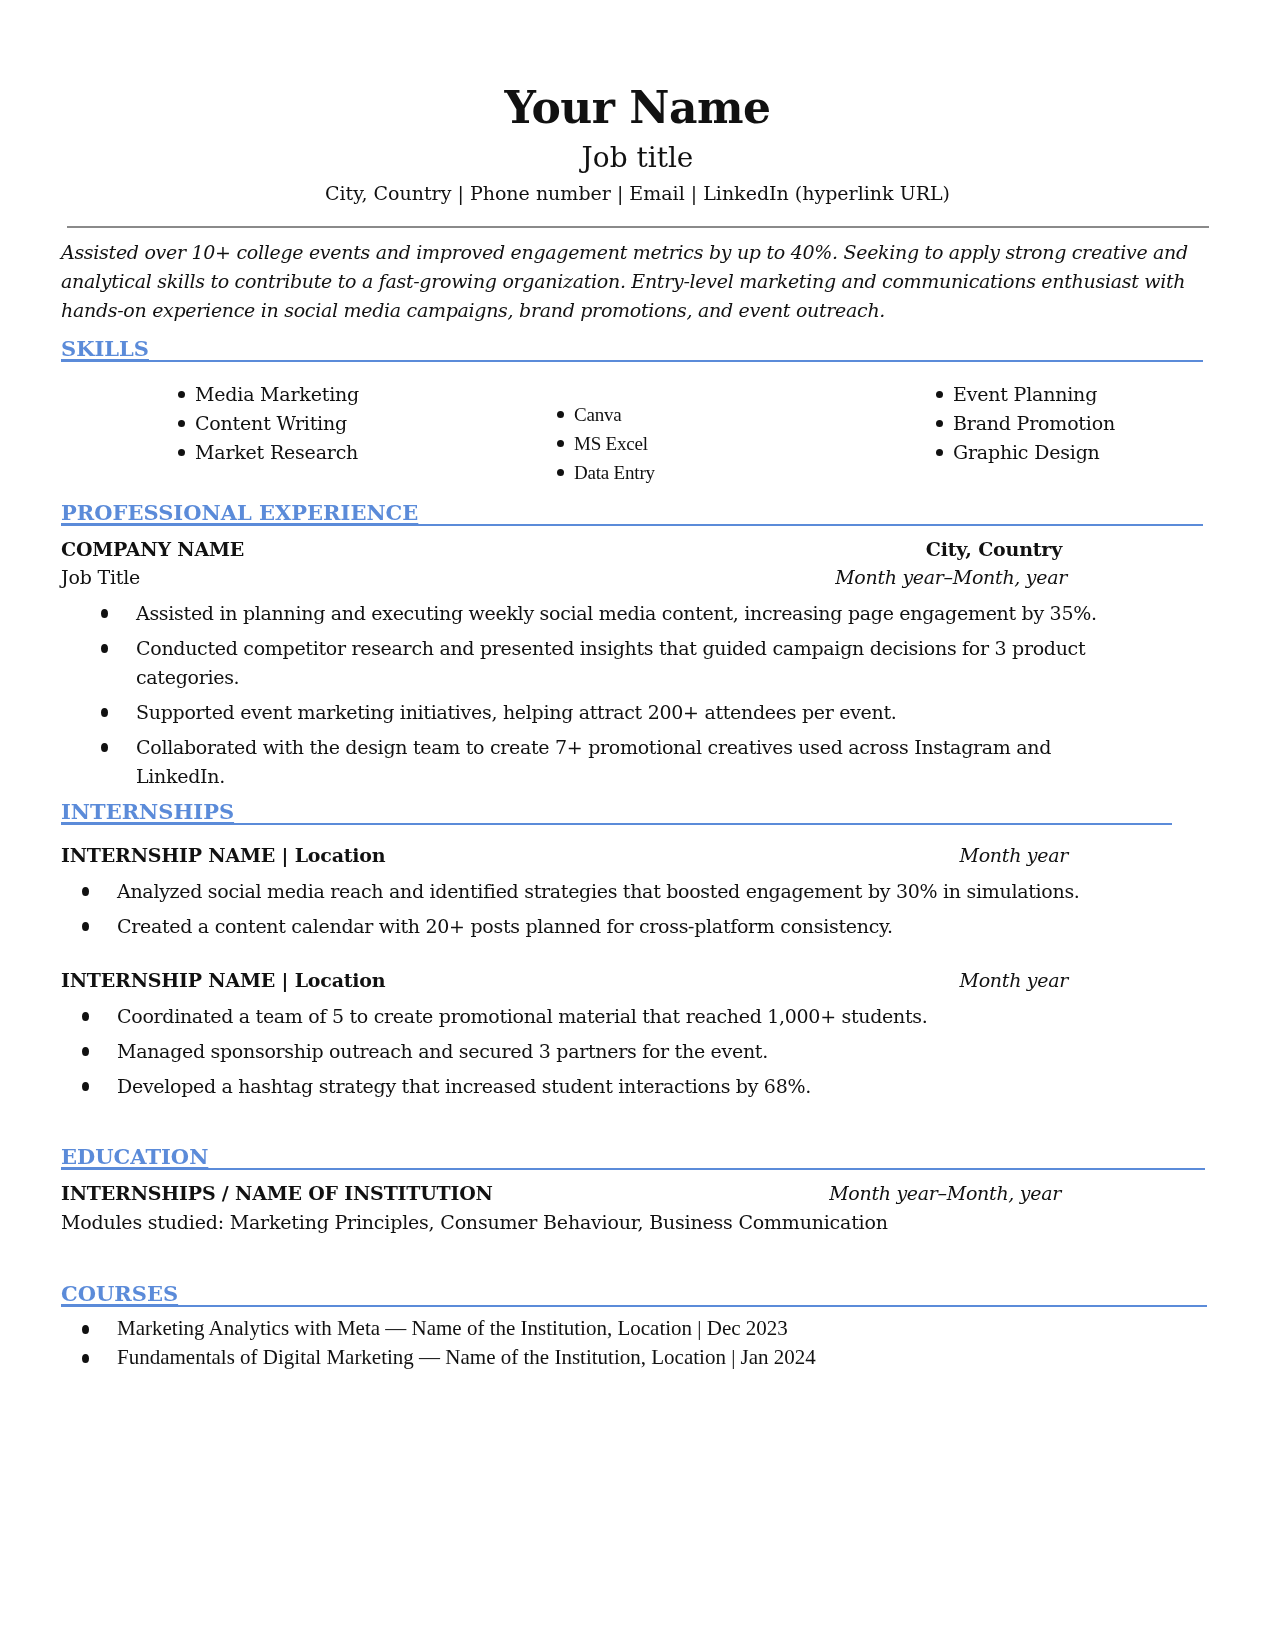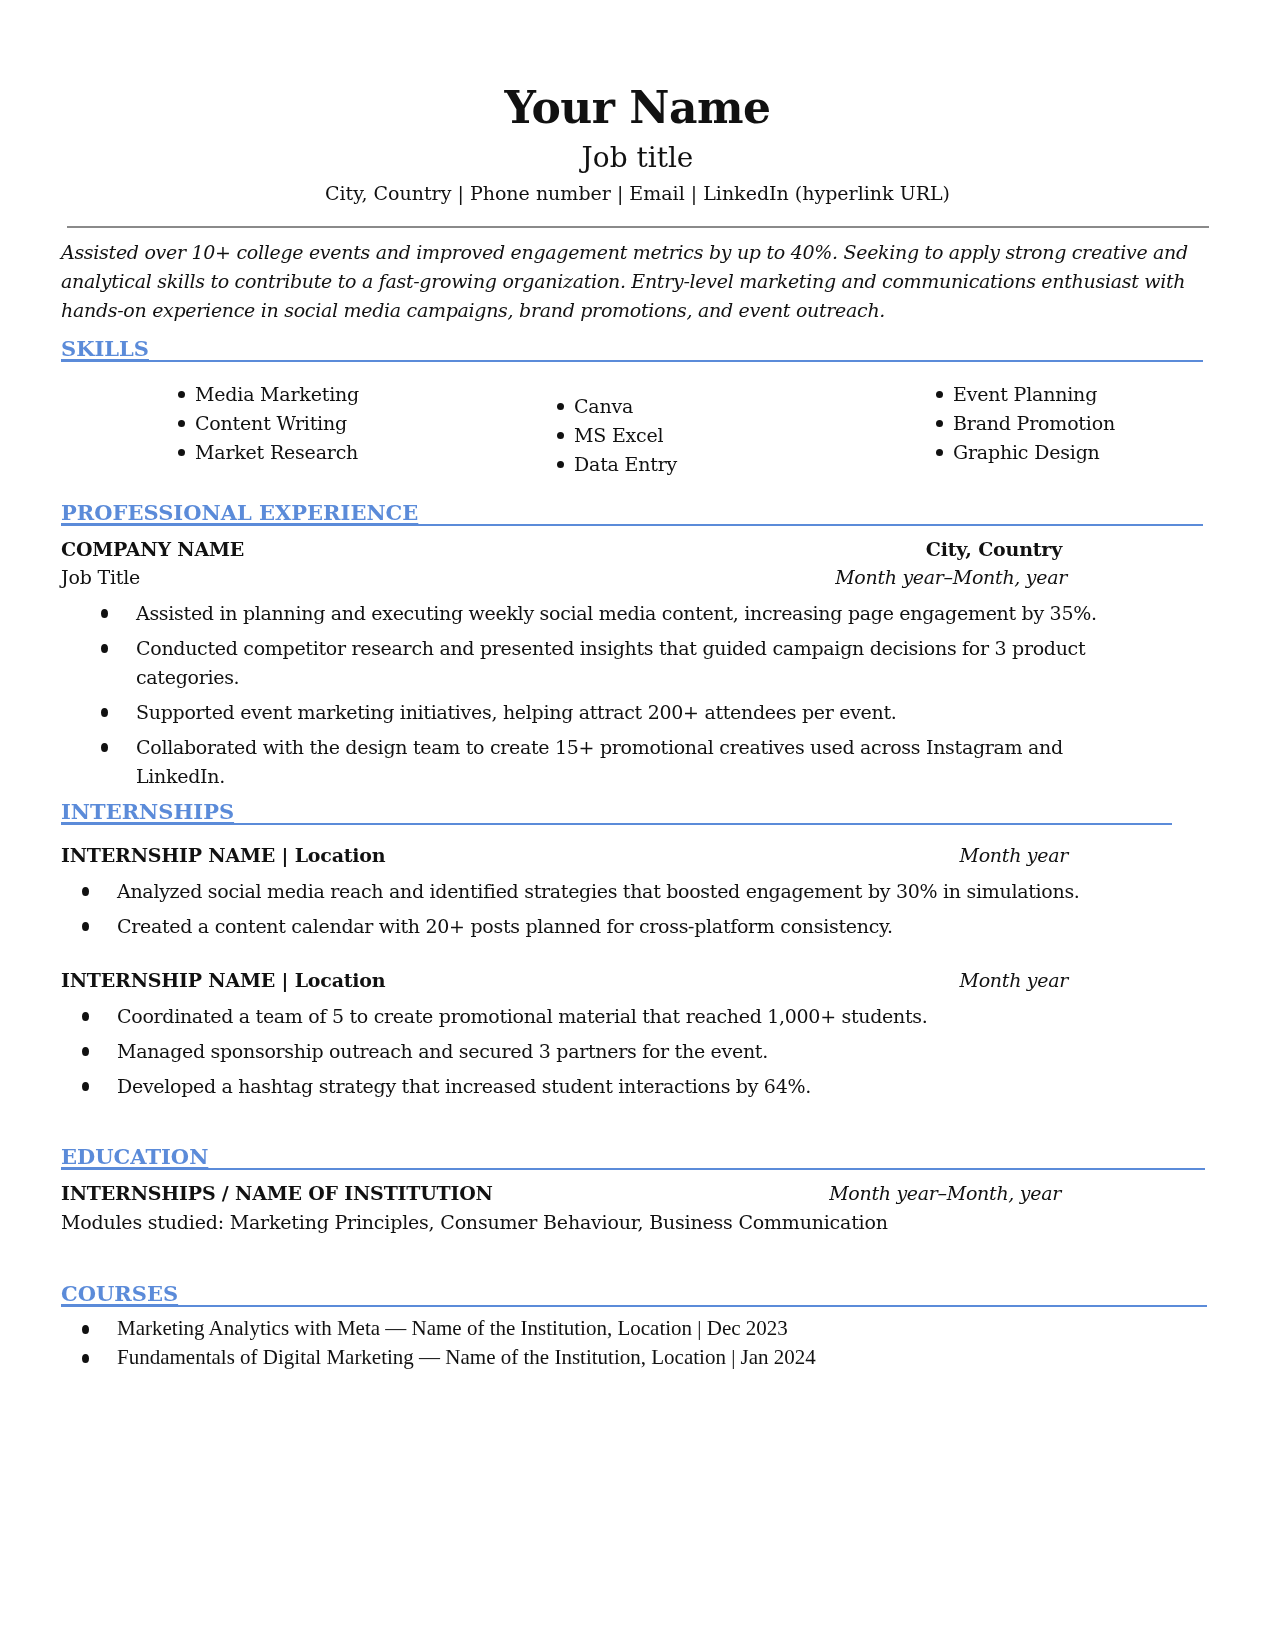--- a/index.html
+++ b/index.html
@@ -82,21 +82,21 @@
   <div class="abs summary">Assisted over 10+ college events and improved engagement metrics by up to 40%. Seeking to apply strong creative and analytical skills to contribute to a fast-growing organization. Entry-level marketing and communications enthusiast with hands-on experience in social media campaigns, brand promotions, and event outreach.</div>
 
   <div class="abs sec-head" style="top:330px; width:1142px;">
     <span>SKILLS</span>
   </div>
   <div class="abs" style="left:178px; top:380px;">
     <div class="skill"><span class="dot"></span><span>Media Marketing</span></div>
     <div class="skill"><span class="dot"></span><span>Content Writing</span></div>
     <div class="skill"><span class="dot"></span><span>Market Research</span></div>
   </div>
-  <div class="abs" style="left:557px; top:392px;">
+  <div class="abs" style="left:557px; top:400px;font-family:Liberation Serif, serif;">
     <div class="skill"><span class="dot"></span><span>Canva</span></div>
     <div class="skill"><span class="dot"></span><span>MS Excel</span></div>
     <div class="skill"><span class="dot"></span><span>Data Entry</span></div>
   </div>
   <div class="abs" style="left:936px; top:380px;">
     <div class="skill"><span class="dot"></span><span>Event Planning</span></div>
     <div class="skill"><span class="dot"></span><span>Brand Promotion</span></div>
     <div class="skill"><span class="dot"></span><span>Graphic Design</span></div>
   </div>
 
@@ -117,21 +117,21 @@
       <span class="dot-abs" style="left:101px; top:644px;"></span>
       <span class="txt" style="left:136px; top:634px; white-space:nowrap;">Conducted competitor research and presented insights that guided campaign decisions for 3 product</span>
       <span class="txt" style="left:136px; top:663px; white-space:nowrap;">categories.</span>
     </div>
     <div>
       <span class="dot-abs" style="left:101px; top:708px;"></span>
       <span class="txt" style="left:136px; top:698px; white-space:nowrap;">Supported event marketing initiatives, helping attract 200+ attendees per event.</span>
     </div>
     <div>
       <span class="dot-abs" style="left:101px; top:743px;"></span>
-      <span class="txt" style="left:136px; top:733px; white-space:nowrap;">Collaborated with the design team to create 15+ promotional creatives used across Instagram and</span>
+      <span class="txt" style="left:136px; top:733px; white-space:nowrap;">Collaborated with the design team to create 7+ promotional creatives used across Instagram and</span>
       <span class="txt" style="left:136px; top:762px; white-space:nowrap;">LinkedIn.</span>
     </div>
   </div>
 
   <div class="abs sec-head" style="top:793px; width:1111px;">
     <span>INTERNSHIPS</span>
   </div>
 
   <div class="abs bold-line" style="left:61px; top:842px;">INTERNSHIP NAME | Location</div>
   <div class="abs ital-right" style="right:60px; top:842px;">Month year</div>
@@ -152,21 +152,21 @@
     <div>
       <span class="dot-abs" style="left:82px; top:1012px;"></span>
       <span class="txt" style="left:117px; top:1002px; white-space:nowrap;">Coordinated a team of 5 to create promotional material that reached 1,000+ students.</span>
     </div>
     <div>
       <span class="dot-abs" style="left:82px; top:1047px;"></span>
       <span class="txt" style="left:117px; top:1037px; white-space:nowrap;">Managed sponsorship outreach and secured 3 partners for the event.</span>
     </div>
     <div>
       <span class="dot-abs" style="left:82px; top:1082px;"></span>
-      <span class="txt" style="left:117px; top:1072px; white-space:nowrap;">Developed a hashtag strategy that increased student interactions by 64%.</span>
+      <span class="txt" style="left:117px; top:1072px; white-space:nowrap;">Developed a hashtag strategy that increased student interactions by 68%.</span>
     </div>
   </div>
 
   <div class="abs sec-head" style="top:1138px; width:1144px;">
     <span>EDUCATION</span>
   </div>
   <div class="abs bold-line" style="left:61px; top:1180px;">INTERNSHIPS / NAME OF INSTITUTION</div>
   <div class="abs ital-right" style="right:67px; top:1180px;">Month year–Month, year</div>
   <div class="abs plain-line" style="left:61px; top:1209px;">Modules studied: Marketing Principles, Consumer Behaviour, Business Communication</div>
 

